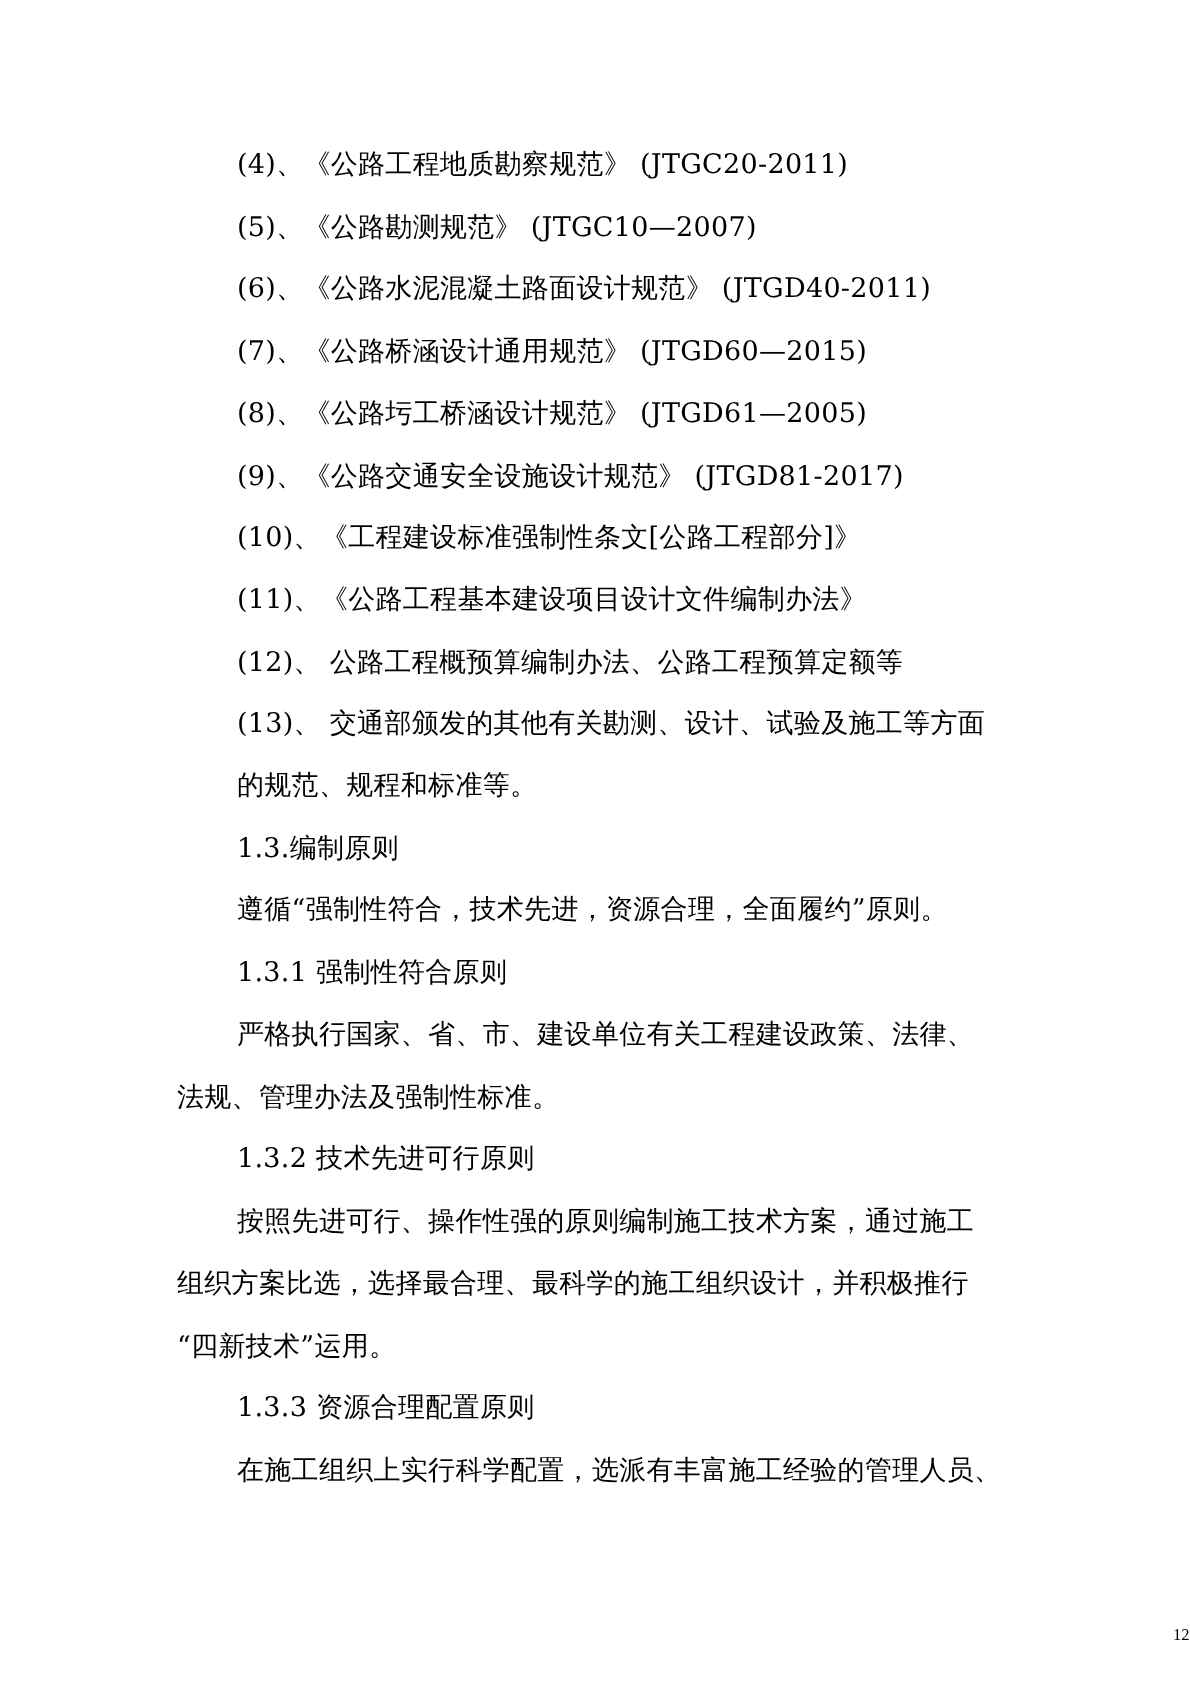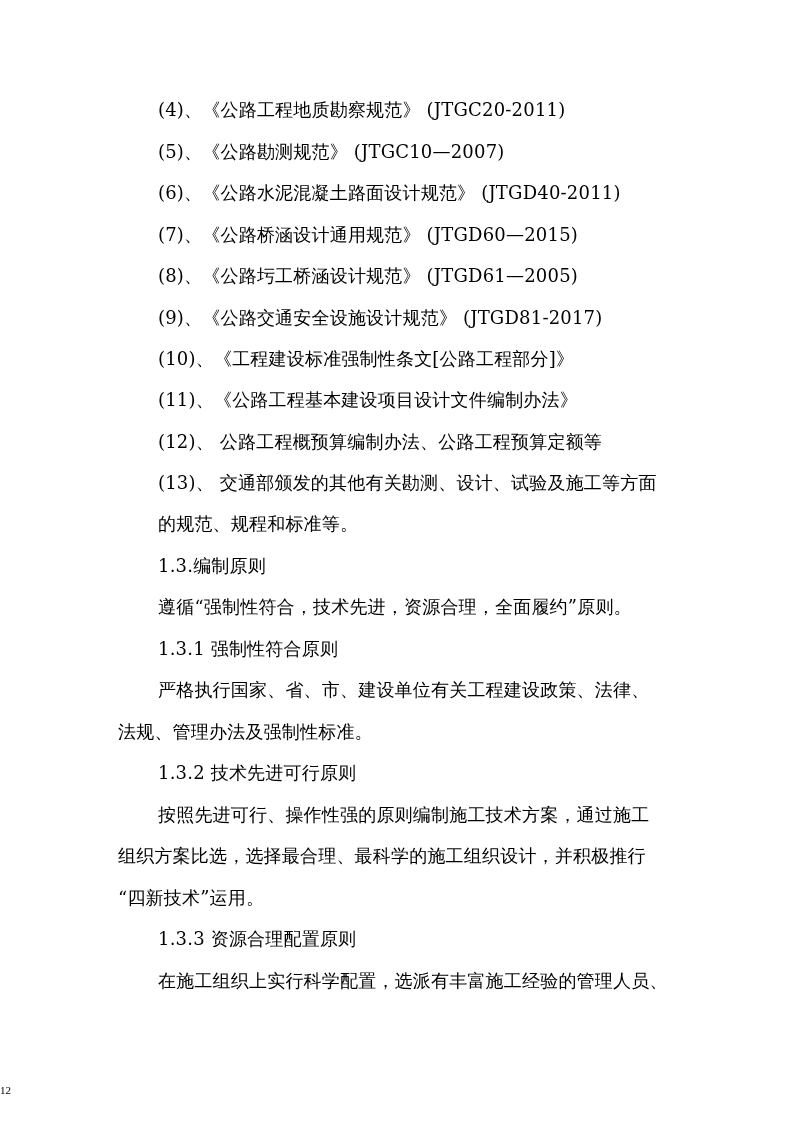--- a/index.html
+++ b/index.html
@@ -3,21 +3,21 @@
 <meta charset="utf-8">
 <style>
   html, body { margin: 0; padding: 0; background: #ffffff; }
   body { width: 793px; height: 1122px; position: relative; overflow: hidden;
          font-family: "DejaVu Serif", "Liberation Serif", serif; color: #000; }
   .page { position: absolute; left: 0; top: 0; width: 645px; height: 1122px; background: #fff; }
   .line { position: absolute; left: 0; width: 793px; font-size: 18px; line-height: 22px;
           white-space: nowrap; letter-spacing: 0.2px; }
   .indent { padding-left: 158px; }
   .noindent { padding-left: 118px; }
-  .page-number { position: absolute; top: 1084px; left: 0; width: 793px; text-align: left;
+  .page-number { position: absolute; top: 1084px; left: 0; width: 793px; text-align: right;
                  font-size: 11px; font-family: "Liberation Serif", serif; }
 </style>
 </head>
 <body>
 
 <div class="page">
   <div class="line indent" style="top:99px">(4)、《公路工程地质勘察规范》 (JTGC20-2011)</div>
   <div class="line indent" style="top:141px">(5)、《公路勘测规范》 (JTGC10—2007)</div>
   <div class="line indent" style="top:182px">(6)、《公路水泥混凝土路面设计规范》 (JTGD40-2011)</div>
   <div class="line indent" style="top:224px">(7)、《公路桥涵设计通用规范》 (JTGD60—2015)</div>

